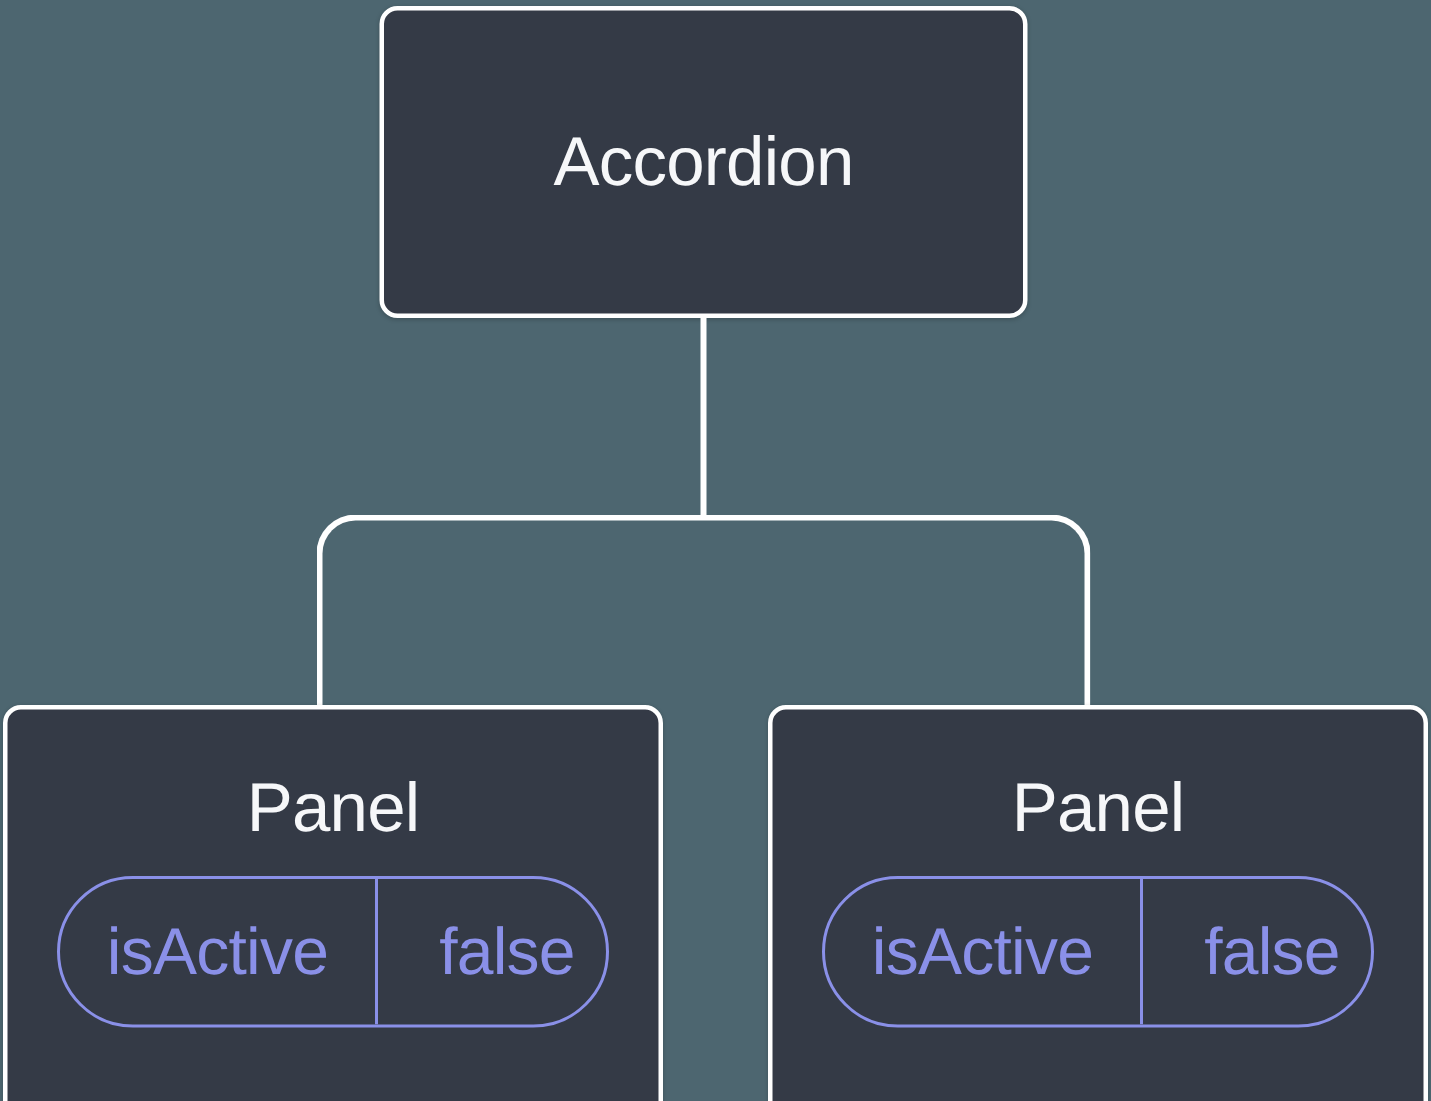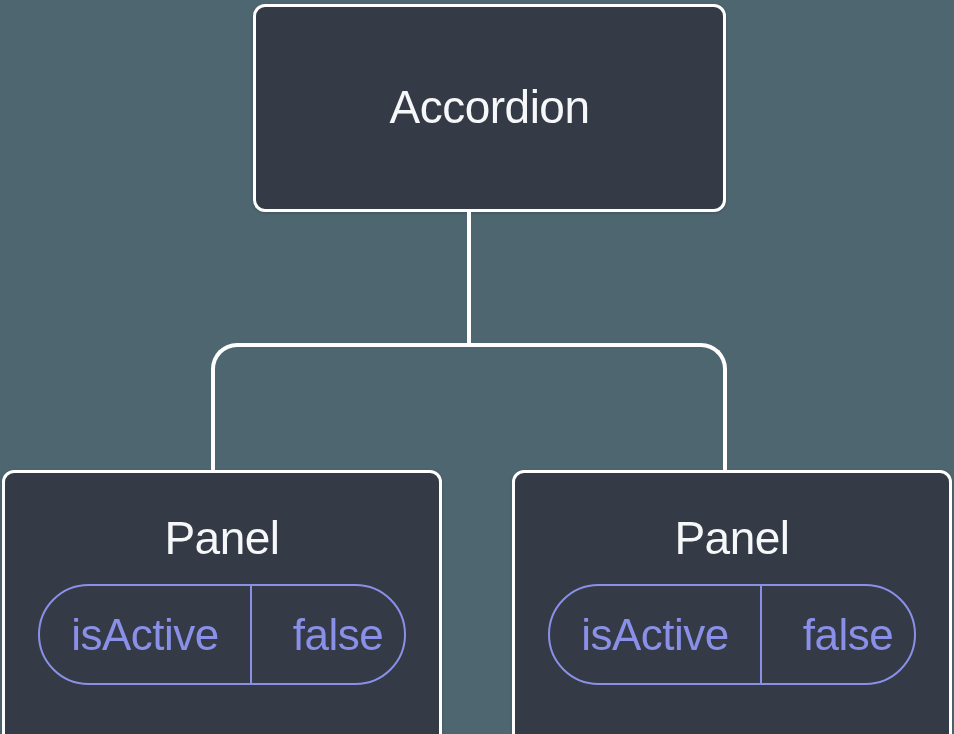--- a/index.html
+++ b/index.html
@@ -24,21 +24,21 @@
     position:absolute;
     background:var(--node-fill);
     border:3px solid var(--node-border);
     border-radius:12px;
     box-shadow:0 1px 3px rgba(0,0,0,0.18);
     display:flex;
     flex-direction:column;
     align-items:center;
   }
   .node-root{
-    left:253px;top:4px;width:473px;height:208px;
+    left:253px;top:4px;width:432px;height:208px;
     justify-content:center;
   }
   .node-title{
     color:var(--node-text);
     font-size:46px;
     font-weight:500;
     letter-spacing:-0.5px;
     line-height:1.2;
   }
 

